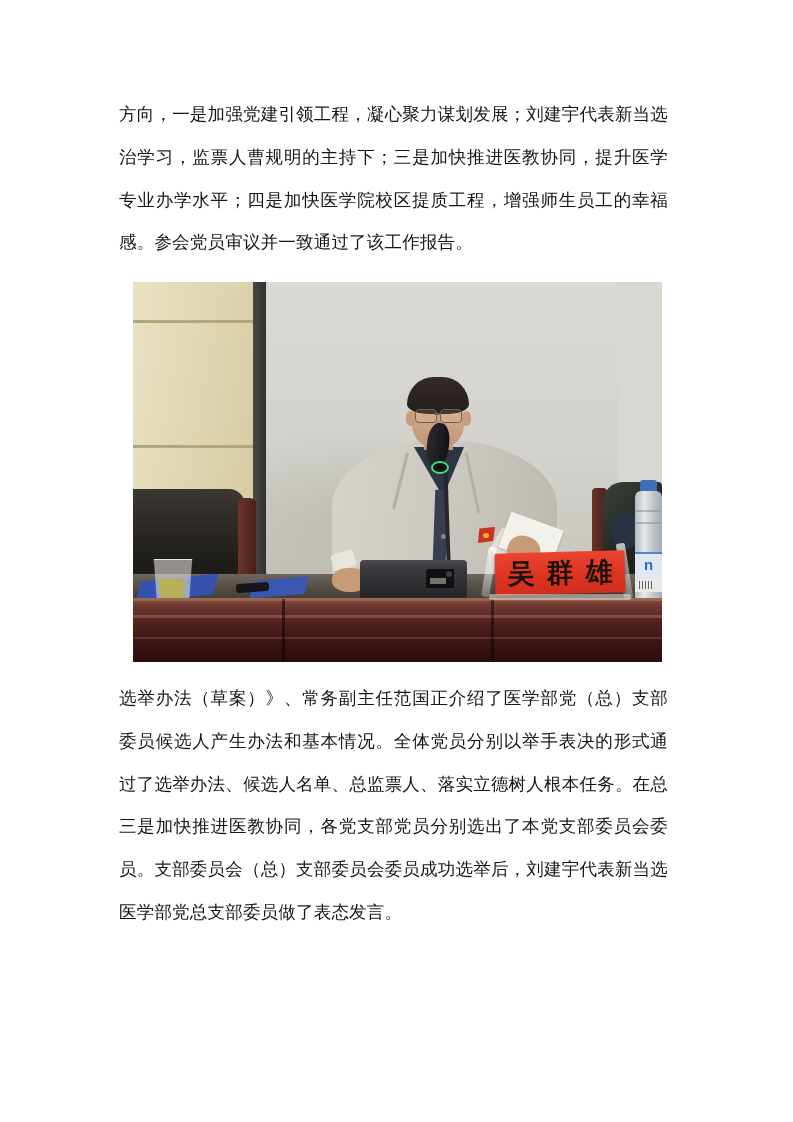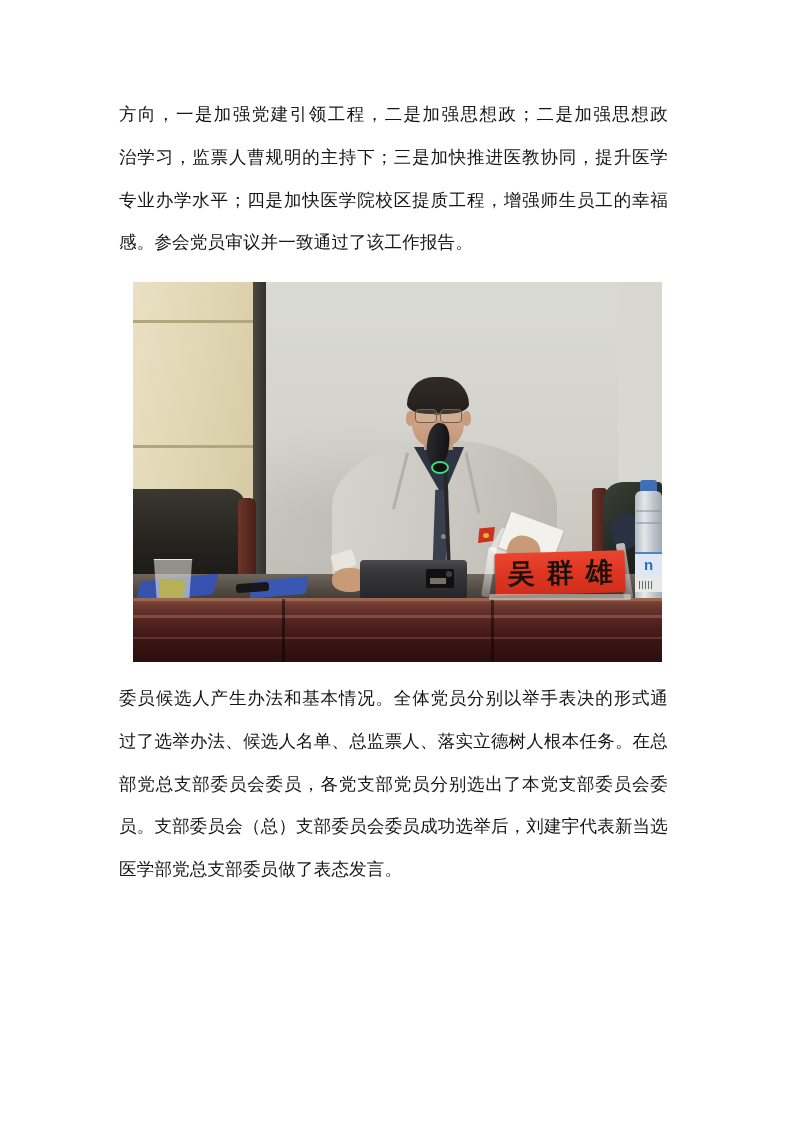--- a/index.html
+++ b/index.html
@@ -121,21 +121,21 @@
      text-indent:12px;text-align:center;white-space:nowrap;
      font-family:"Liberation Serif","DejaVu Serif",serif;}
   .ph-card-lip{left:356px;top:312px;width:142px;height:6px;border-radius:2px;background:rgba(238,238,235,0.5);}
 </style>
 </head>
 <body>
 
 <div class="page">
 
   <div class="para para1">
-    <div class="tline">方向，一是加强党建引领工程，二是加强思想政；二是加强思想政</div>
+    <div class="tline">方向，一是加强党建引领工程，凝心聚力谋划发展；刘建宇代表新当选</div>
     <div class="tline">治学习，监票人曹规明的主持下；三是加快推进医教协同，提升医学</div>
     <div class="tline">专业办学水平；四是加快医学院校区提质工程，增强师生员工的幸福</div>
     <div class="tline last">感。参会党员审议并一致通过了该工作报告。</div>
   </div>
 
   <figure class="photo">
     <div class="ph-screen"></div>
     <div class="ph-haze"></div>
     <div class="ph-wall-right"></div>
     <div class="ph-panel"></div>
@@ -202,20 +202,21 @@
     <div class="ph-seam1"></div>
     <div class="ph-seam2"></div>
 
     <div class="ph-card-edge-l"></div>
     <div class="ph-card-edge-r"></div>
     <div class="ph-card">吴群雄</div>
     <div class="ph-card-lip"></div>
   </figure>
 
   <div class="para para2">
+    <div class="tline">选举办法（草案）》、常务副主任范国正介绍了医学部党（总）支部</div>
     <div class="tline">委员候选人产生办法和基本情况。全体党员分别以举手表决的形式通</div>
     <div class="tline">过了选举办法、候选人名单、总监票人、落实立德树人根本任务。在总</div>
-    <div class="tline">部党总支部委员会委员，各党支部党员分别选出了本党支部委员会委</div>
+    <div class="tline">三是加快推进医教协同，各党支部党员分别选出了本党支部委员会委</div>
     <div class="tline">员。支部委员会（总）支部委员会委员成功选举后，刘建宇代表新当选</div>
     <div class="tline last">医学部党总支部委员做了表态发言。</div>
   </div>
 
 </div>
 
 </body></html>

